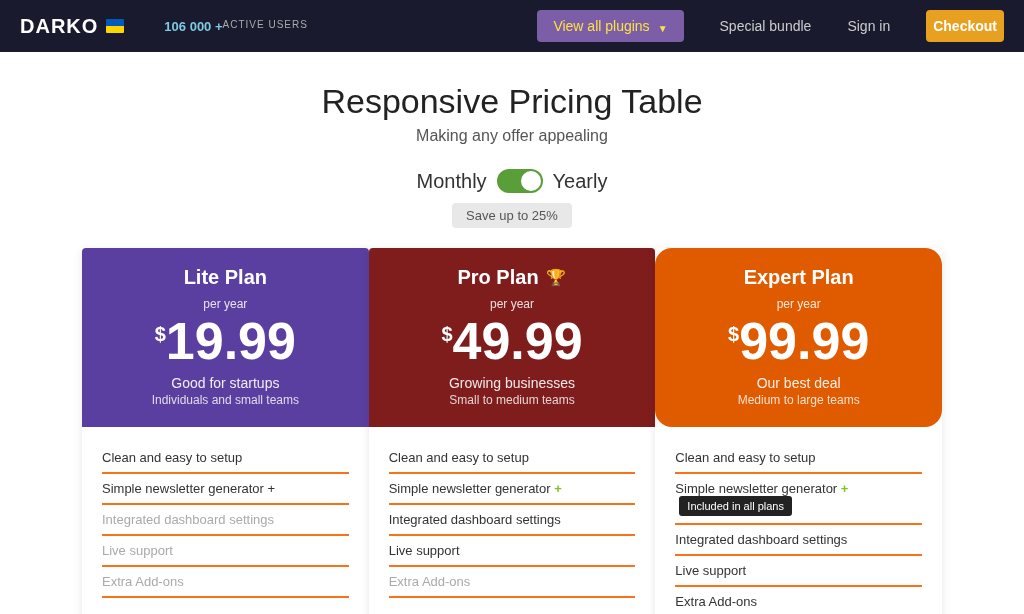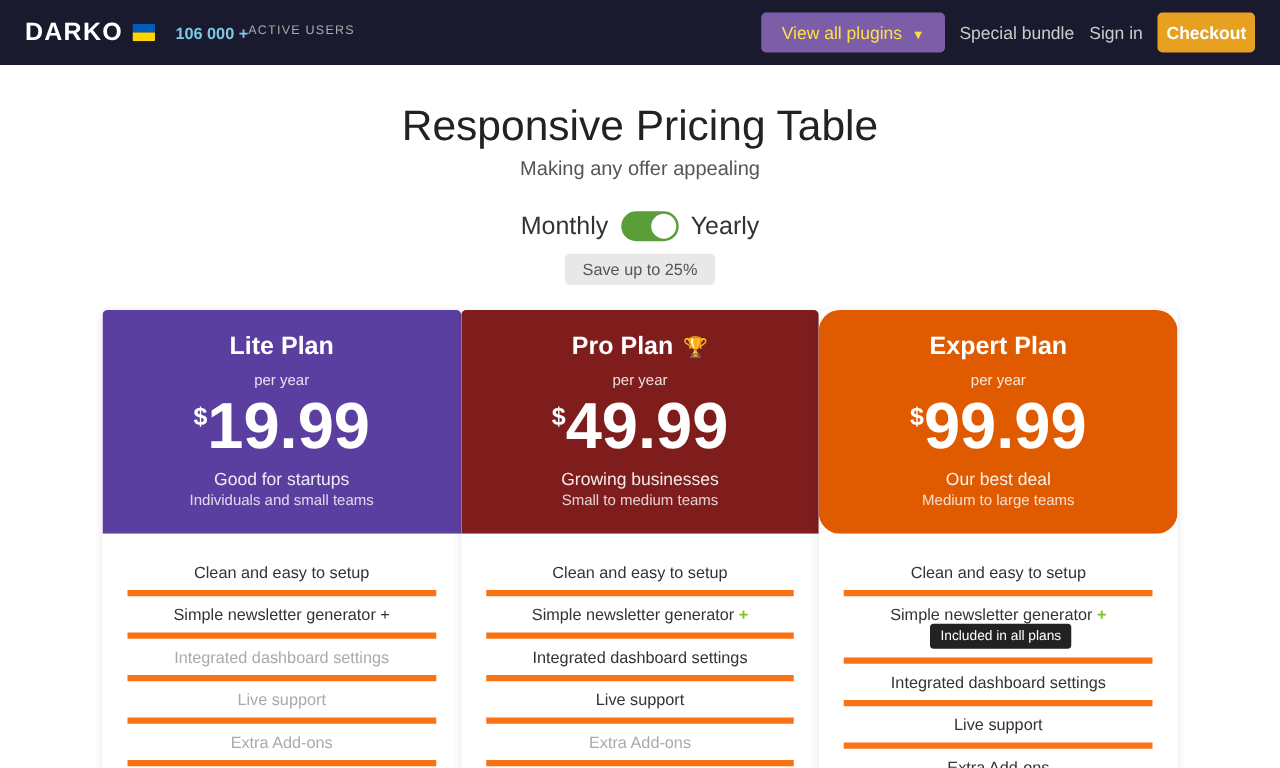--- a/index.html
+++ b/index.html
@@ -5,21 +5,21 @@
     * { box-sizing: border-box; margin: 0; padding: 0; }
     body { font-family: 'Segoe UI', Arial, sans-serif; background: #f5f5f5; min-height: 614px; }
 
     
     .header {
       background: #1a1a2e;
       display: flex;
       align-items: center;
       padding: 0 20px;
       height: 52px;
-      gap: 12px;
+      gap: 36px;
     }
     .logo-area {
       display: flex;
       align-items: center;
       gap: 8px;
     }
     .logo-text {
       color: white;
       font-size: 20px;
       font-weight: 800;
@@ -213,25 +213,24 @@
       opacity: 0.8;
     }
 
     
     .card-features {
       background: white;
       flex: 1;
       padding: 16px 20px;
     }
     .feature-item {
-      text-align: center;
       font-size: 13px;
       color: #333;
       padding: 7px 0;
-      border-bottom: 5px solid #f97316;
+      border-bottom: 2px solid #f97316;
     }
     .feature-item.muted {
       color: #aaa;
     }
     .feature-item .plus {
       color: #7dc520;
       font-weight: bold;
     }
     .feature-item .tooltip-box {
       display: inline-block;

